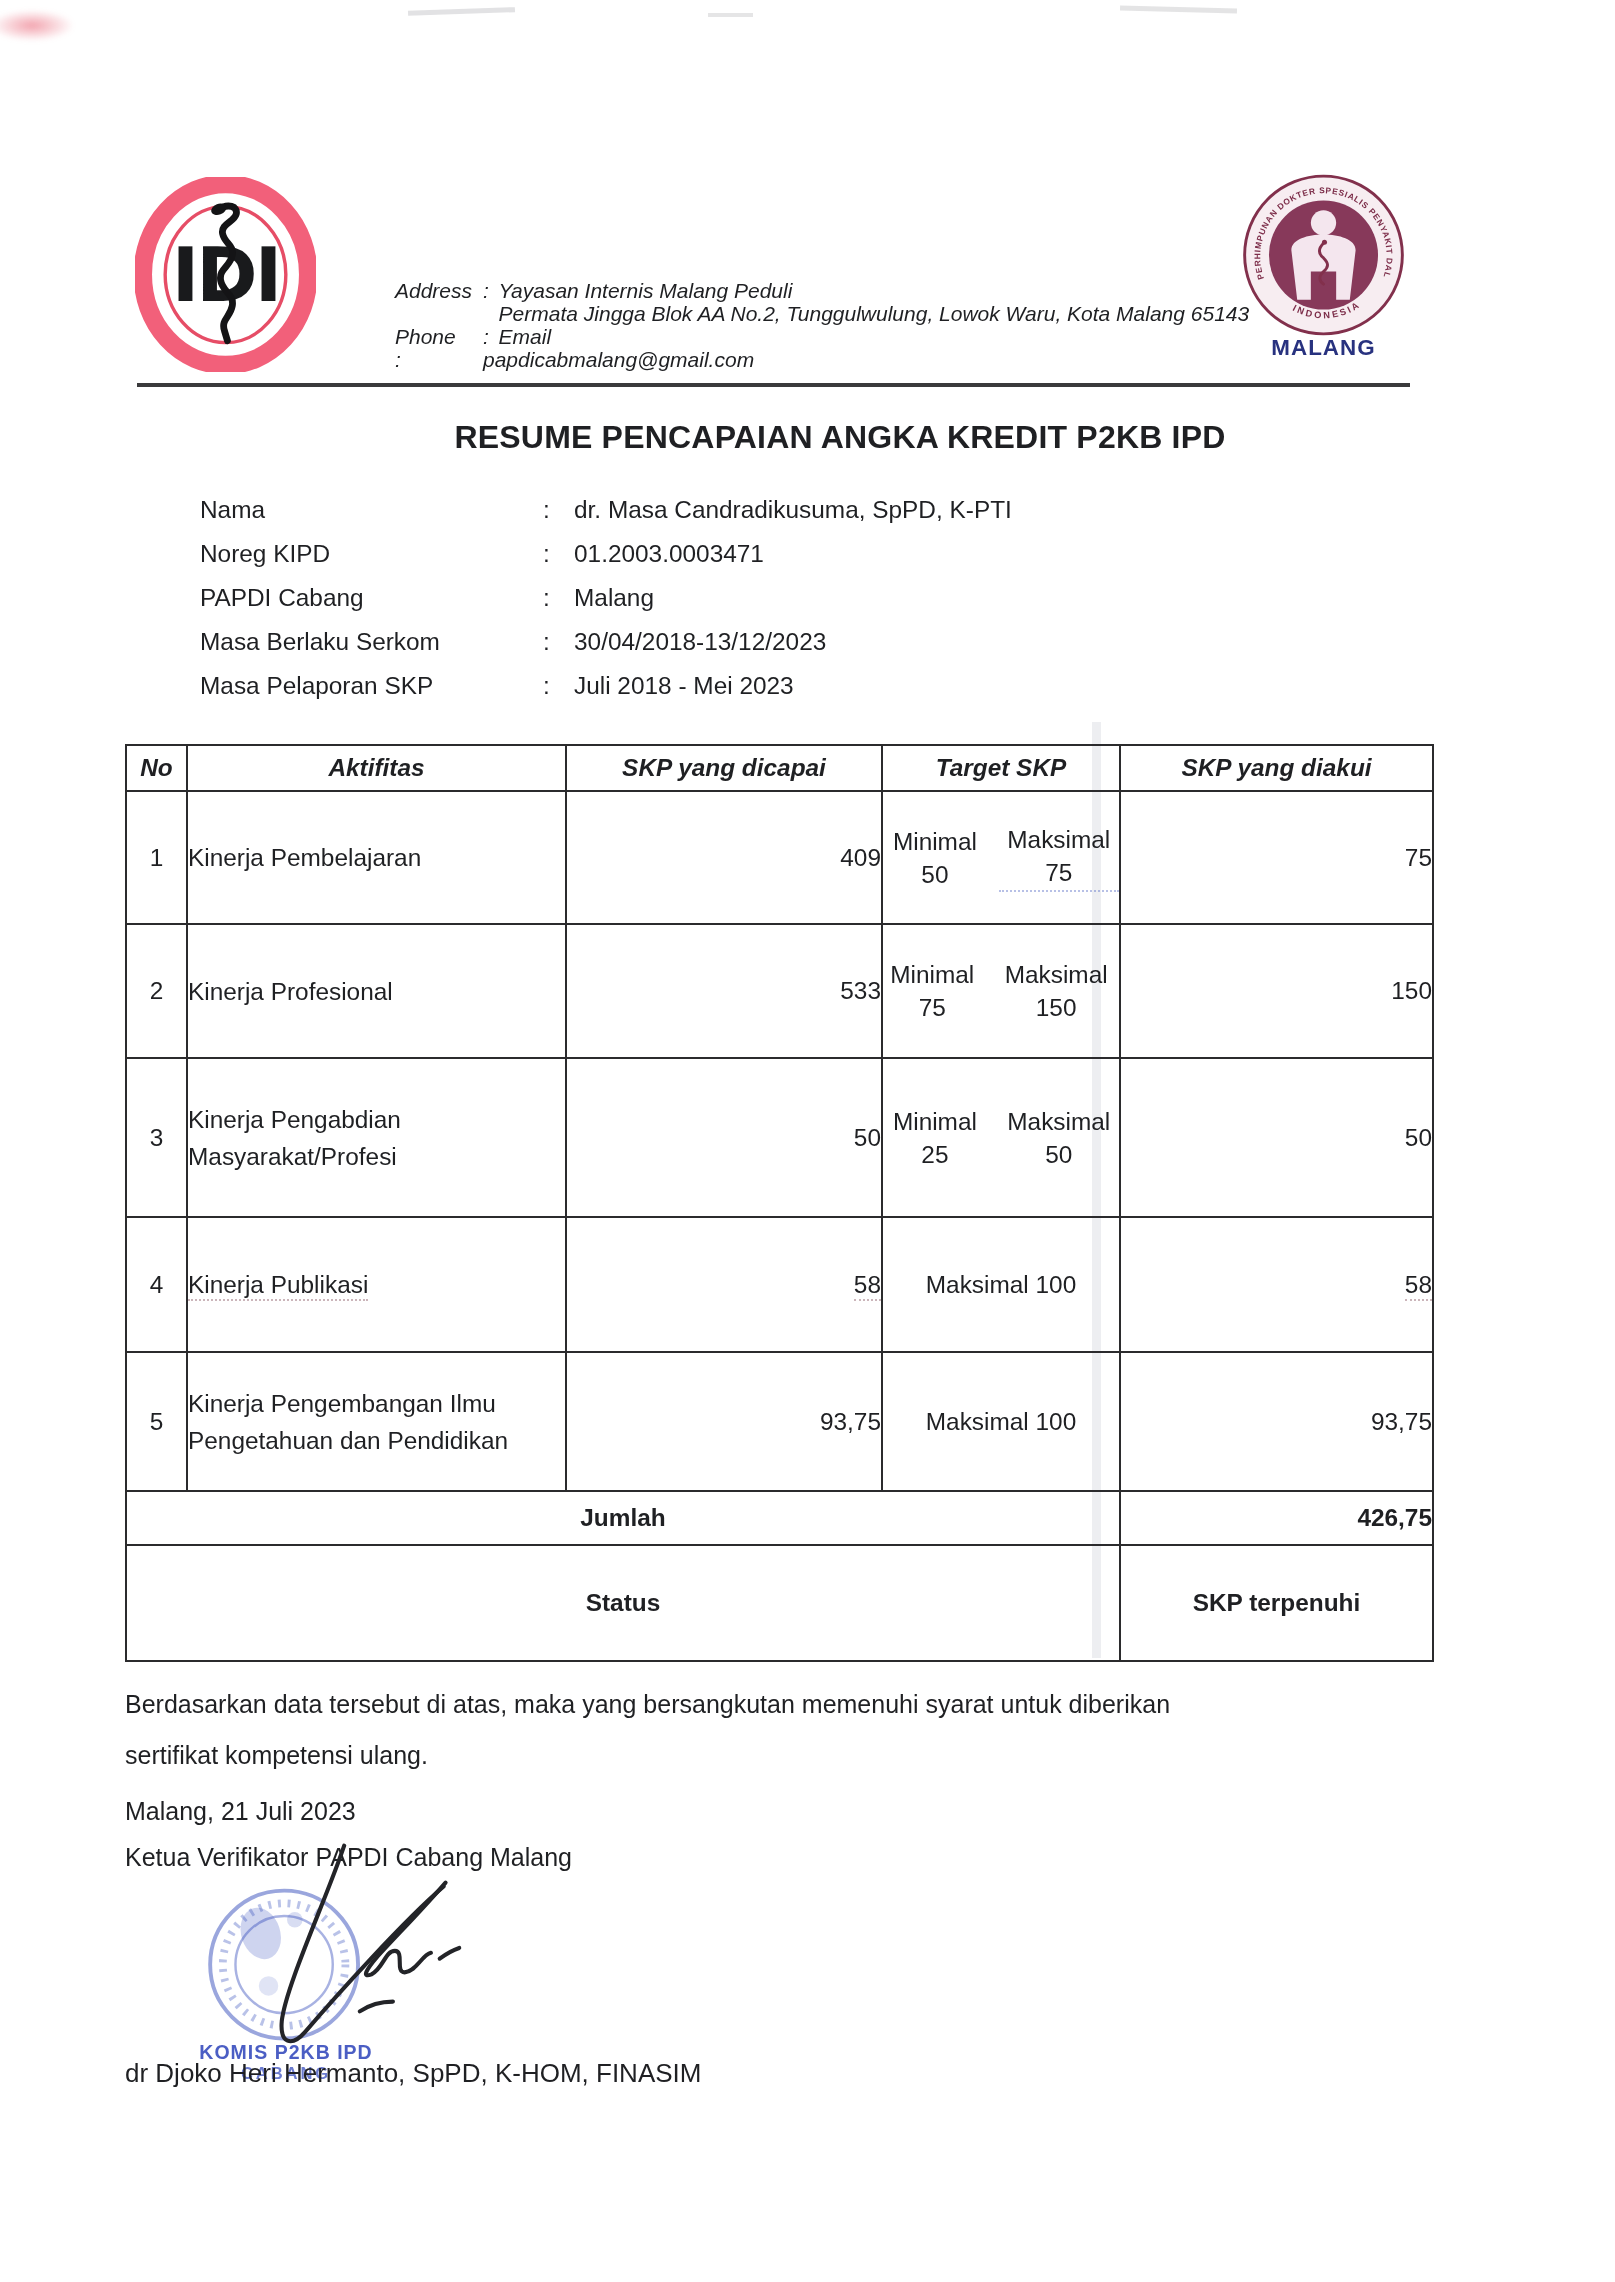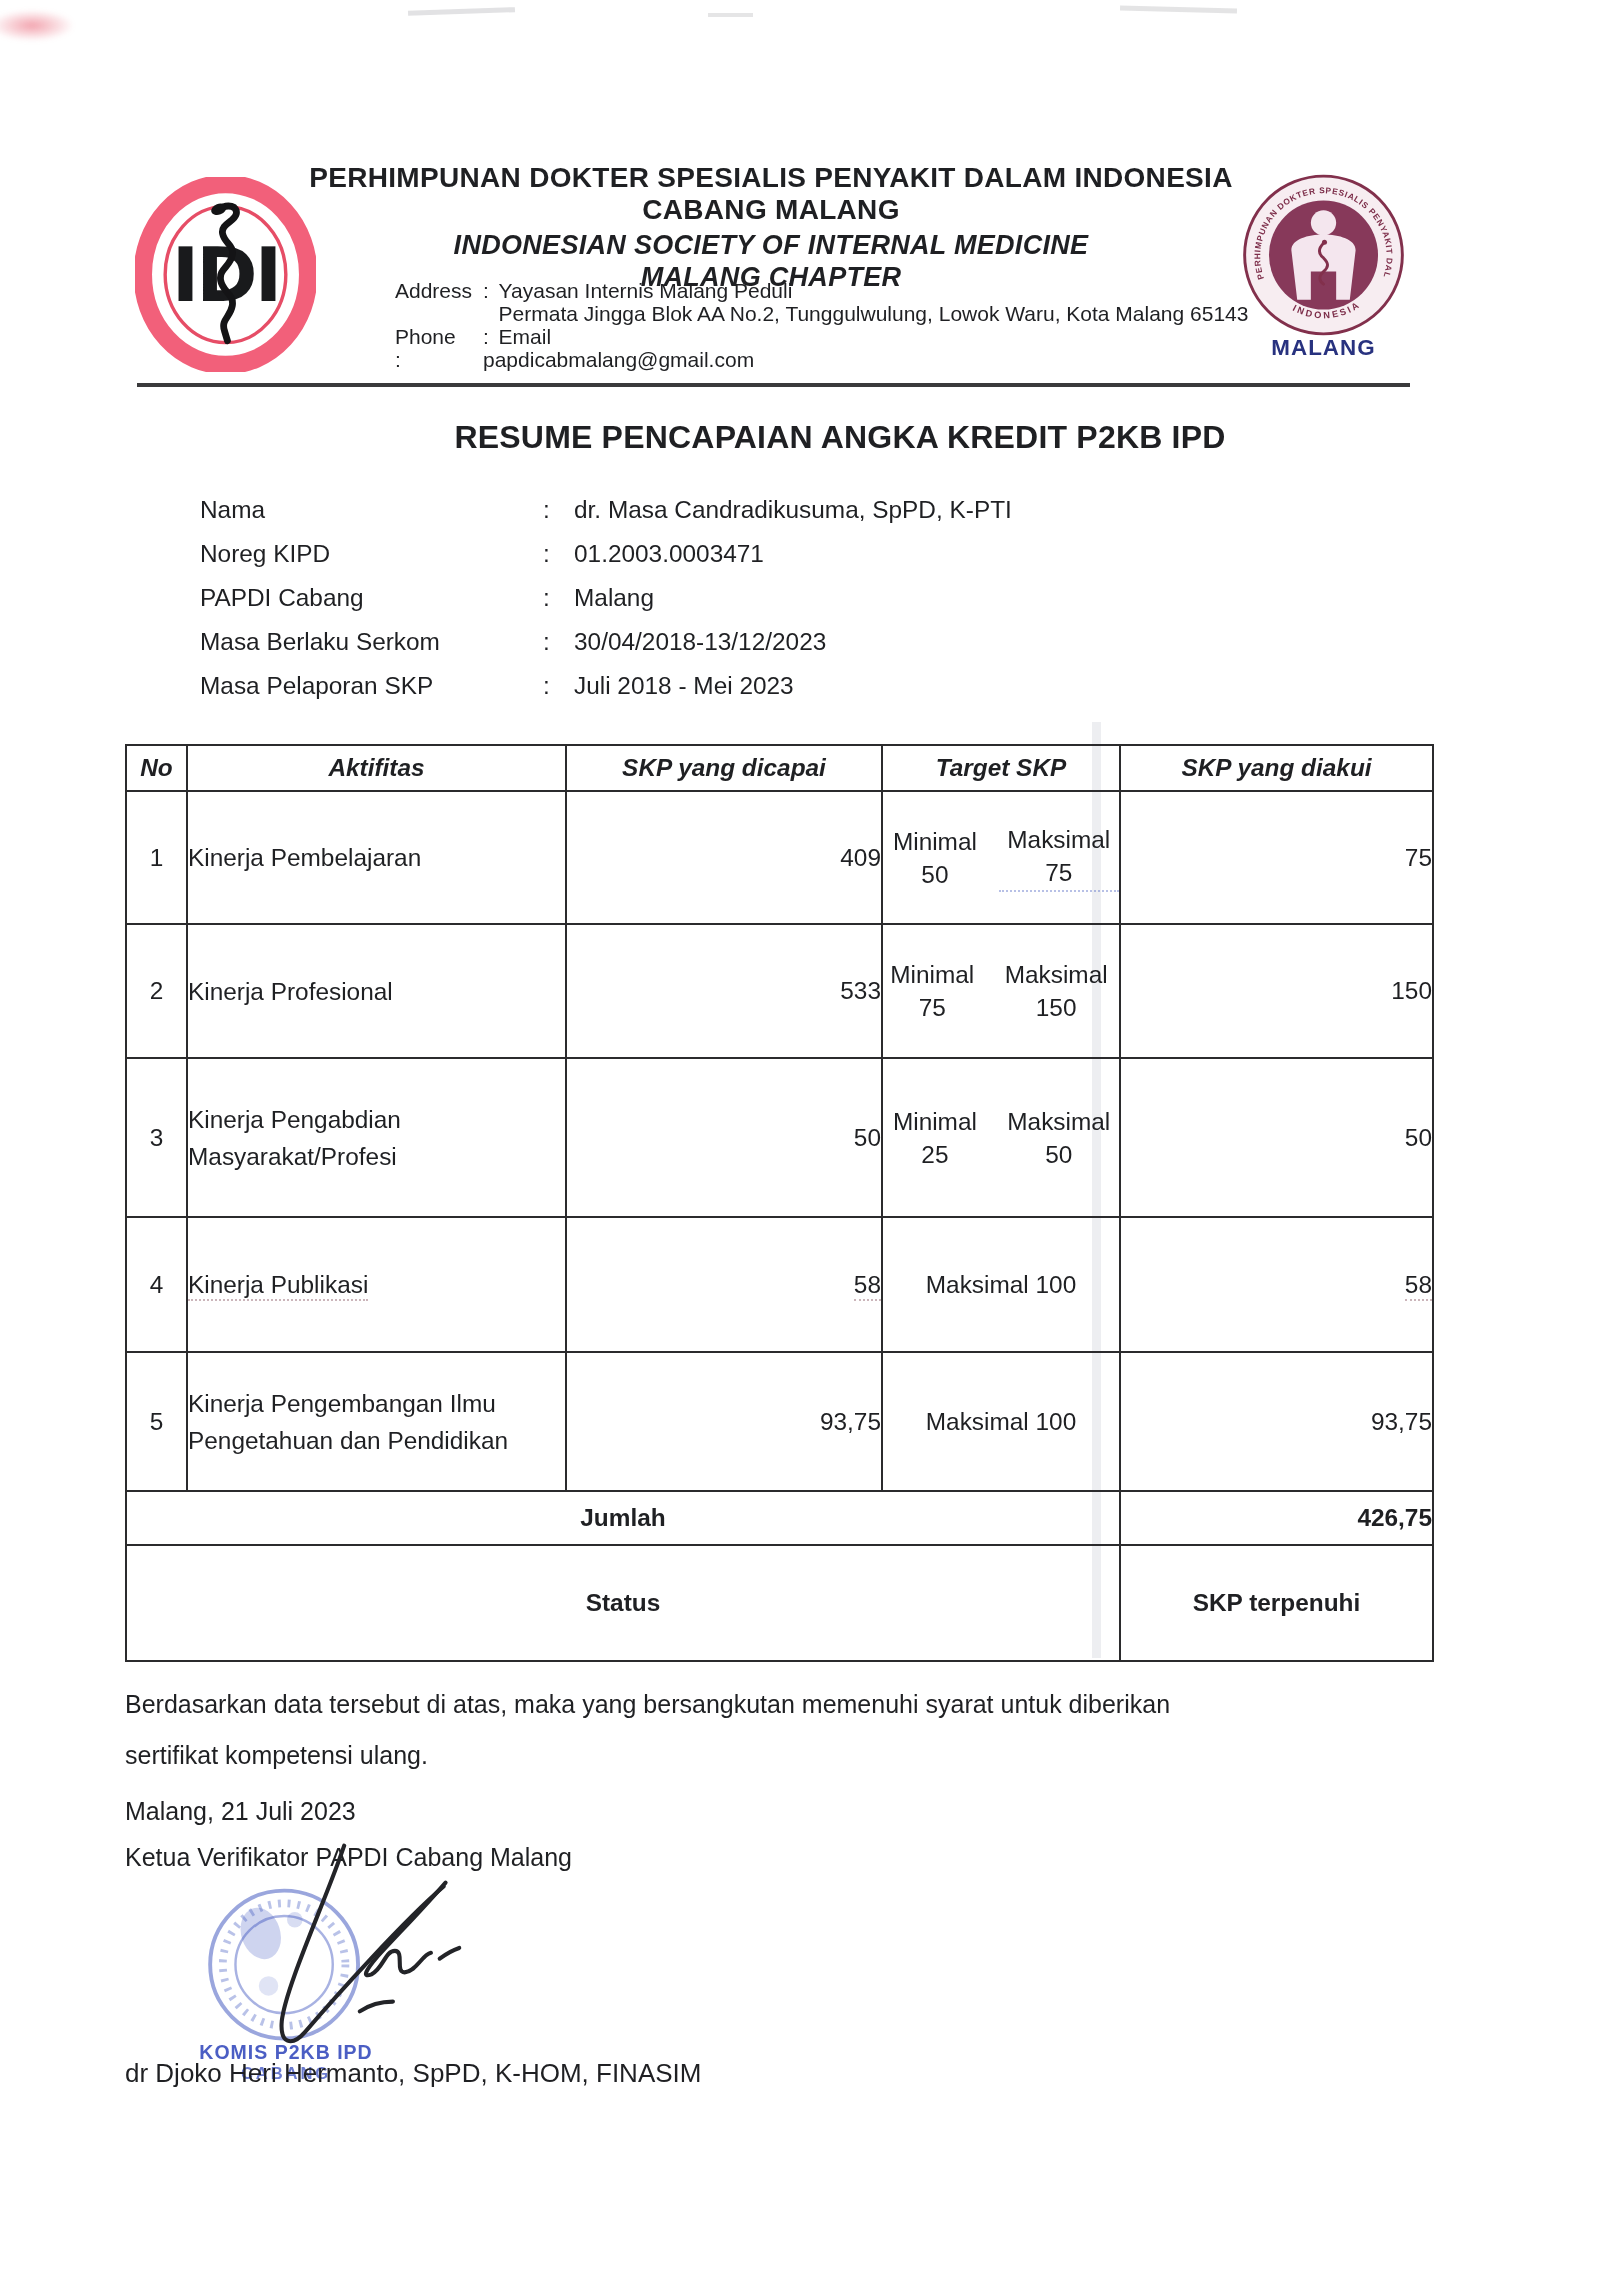--- a/index.html
+++ b/index.html
@@ -16,21 +16,21 @@
     filter:blur(2.9px); border-radius:50%;}
   .dash-a{position:absolute; left:408px; top:8.8px; width:107px; height:4.9px; background:rgba(125,125,130,0.22); transform:rotate(-2deg);}
   .dash-b{position:absolute; left:708px; top:12.7px; width:45px; height:3.9px; background:rgba(125,125,130,0.20);}
   .dash-c{position:absolute; left:1120px; top:6.8px; width:117px; height:4.9px; background:rgba(132,132,138,0.22); transform:rotate(1.5deg);}
   
   .org-block{position:absolute; left:224px; top:162px; width:1094px; text-align:center; line-height:32px;}
   .org-l1,.org-l2{font-size:28px; font-weight:bold; letter-spacing:0.3px;}
   .org-l3,.org-l4{font-size:27px; font-weight:bold; font-style:italic; letter-spacing:0.3px;}
   .org-l3{margin-top:2.9px;}
   .addr-block{position:absolute; left:395px; top:279px; font-size:21px; line-height:23px;
-    display:grid; grid-template-columns:88px 15.6px auto; column-gap:0;}
+    display:grid; grid-template-columns:88px 15.6px auto; column-gap:0;font-style:italic;}
   .addr-block div{white-space:nowrap;}
   .idi-logo{position:absolute; left:135px; top:177px;}
   .seal{position:absolute; left:1231px; top:172px;}
   .seal-city{position:absolute; left:1231px; top:335px; width:185px; text-align:center;
     font-size:22.4px; font-weight:bold; color:#28327f; letter-spacing:1px;}
   .hr-rule{position:absolute; left:137px; top:383px; width:1273px; height:3.9px; background:#3a3a3c;}
   
   .doc-title{position:absolute; left:0; right:0; top:419px; text-align:center;
     font-size:32px; font-weight:bold; letter-spacing:0.2px; transform:translateX(32px);}
   .details{position:absolute; left:200px; top:488px; font-size:24.4px;}
@@ -102,26 +102,20 @@
     </text>
     <g>
       <circle cx="0" cy="-33" r="13" fill="#f4e6ee"></circle>
       <path d="M -33,-5 C -33,-16 -16,-21 0,-21 C 16,-21 33,-16 33,-5 L 27,46 L 13,46 L 13,17 L -13,17 L -13,46 L -27,46 Z" fill="#f4e6ee"></path>
       <path d="M0,-12 c-6,6 -5,11 0,15 c5,5 6,9 0,14 c-5,5 -5,9 0,13" fill="none" stroke="#82304c" stroke-width="3" stroke-linecap="round"></path>
       <circle cx="1" cy="-13" r="2.6" fill="#82304c"></circle>
     </g>
   </svg>
   <div class="seal-city">MALANG</div>
 
-  <div class="org-block">
-    <div class="org-l1">PERHIMPUNAN DOKTER SPESIALIS PENYAKIT DALAM INDONESIA</div>
-    <div class="org-l2">CABANG MALANG</div>
-    <div class="org-l3">INDONESIAN SOCIETY OF INTERNAL MEDICINE</div>
-    <div class="org-l4">MALANG CHAPTER</div>
-  </div>
 
   <div class="addr-block">
     <div>Address</div>
     <div>:</div>
     <div>Yayasan Internis Malang Peduli</div>
     <div></div>
     <div></div>
     <div>Permata Jingga Blok AA No.2, Tunggulwulung, Lowok Waru, Kota Malang 65143</div>
     <div>Phone</div>
     <div>:</div>

